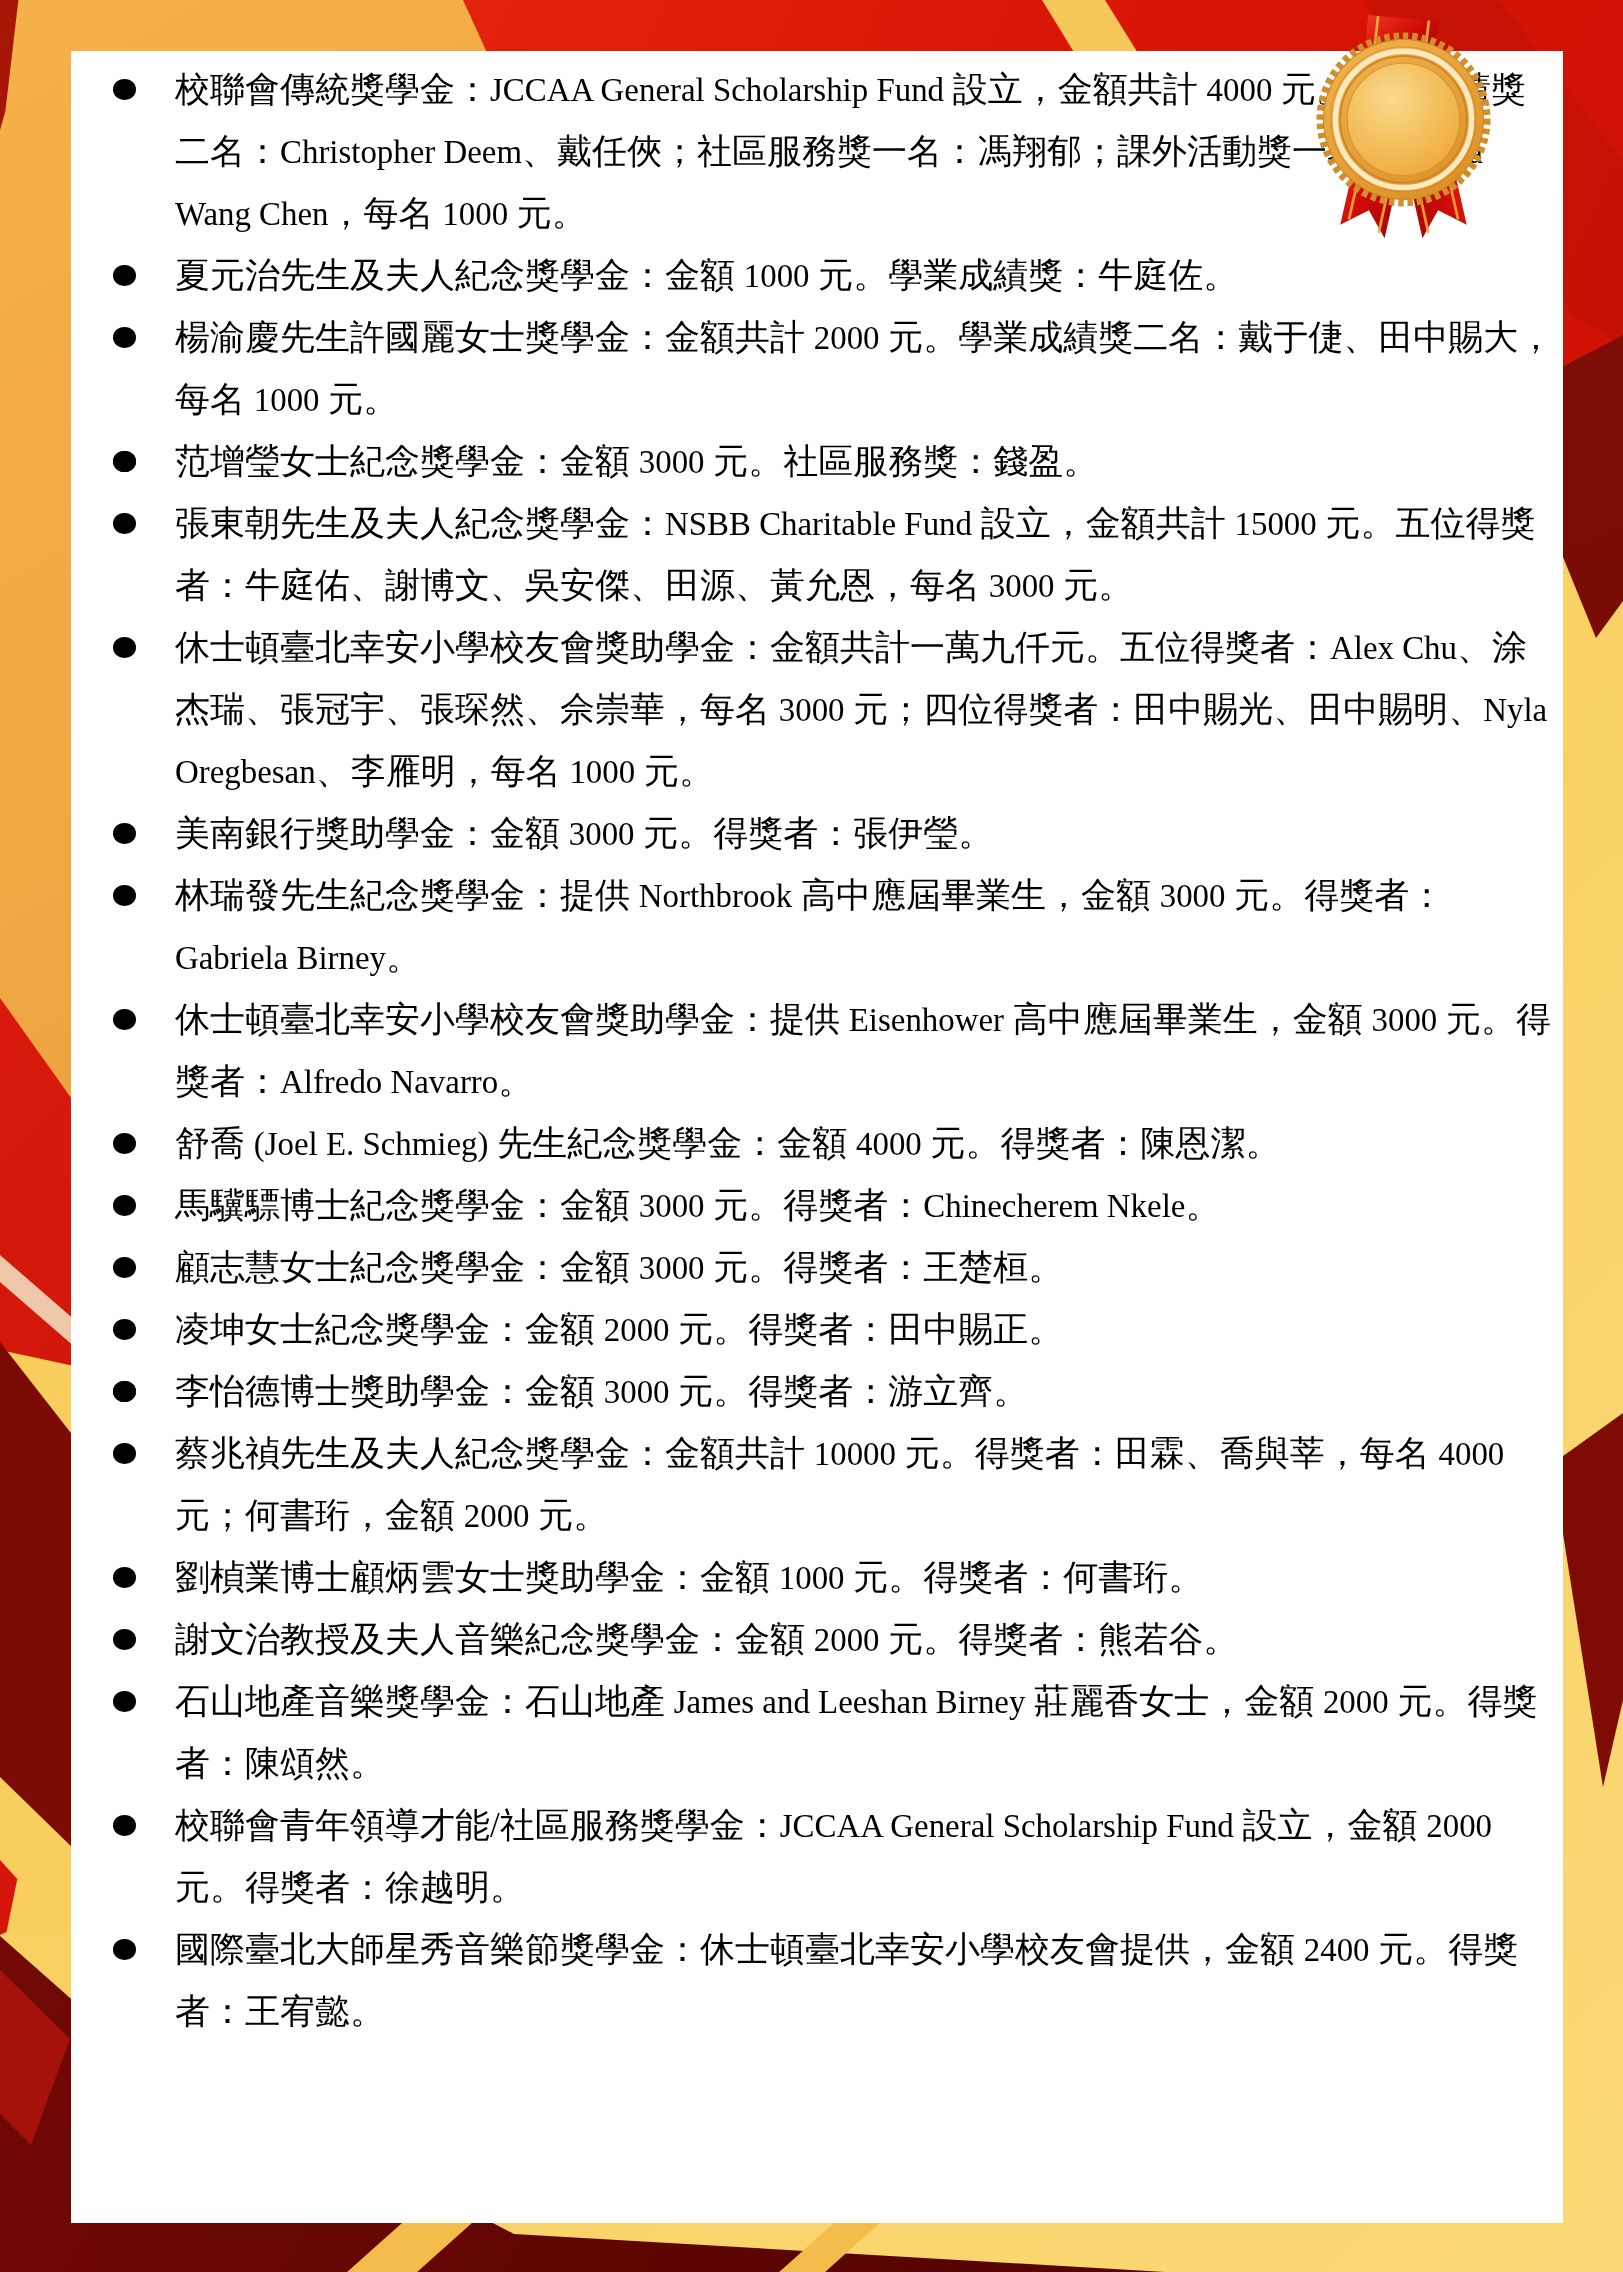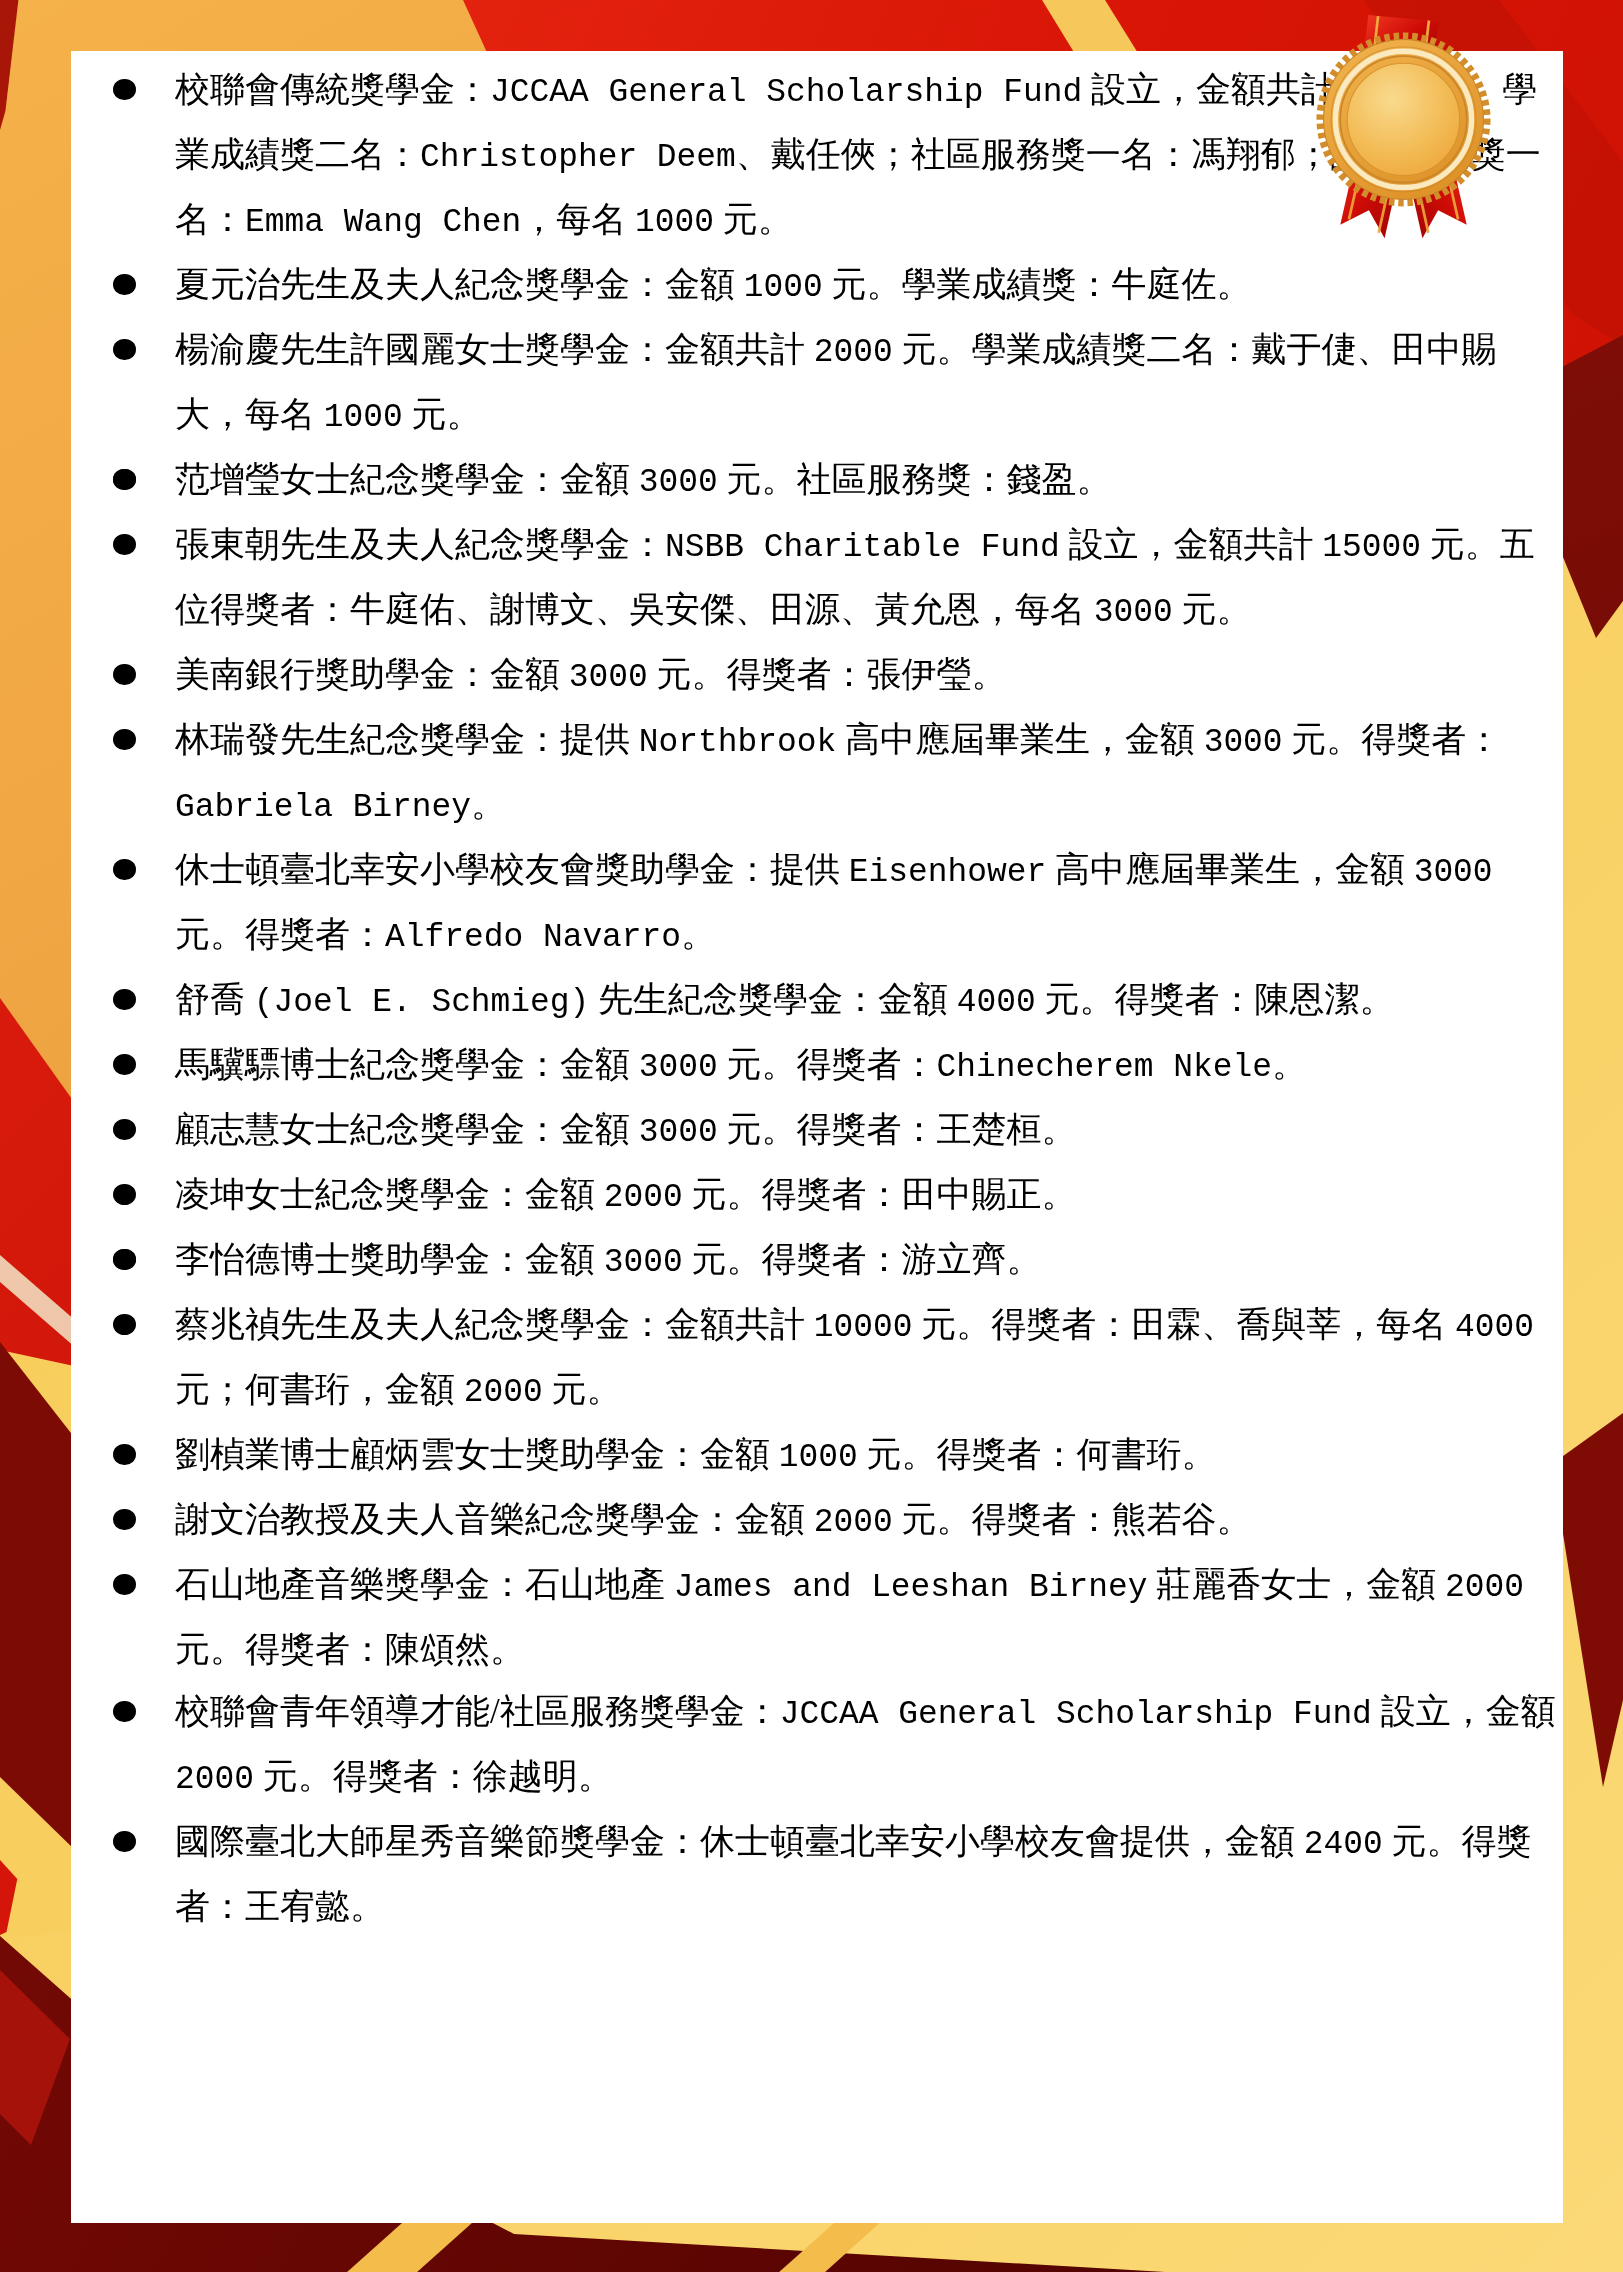--- a/index.html
+++ b/index.html
@@ -64,21 +64,21 @@
     font-size:35px;
     line-height:62px;
     color:#000;
     text-align:left;
   }
   .bullet{
     position:absolute;left:42px;top:20px;
     width:23px;height:21.6px;border-radius:50%;
     background:#000;
   }
-  .latin{font-family:Liberation Mono, monospace;font-size:0.94em;}
+  .latin{font-family:Liberation Serif, serif;font-size:0.94em;}
 
   .medal{position:absolute;left:1299px;top:14px;width:209px;height:227px;}
 </style>
 </head>
 <body>
 
 <div class="page">
 
   <div class="bg bg-base"></div>
   <div class="bg bg-red-main"></div>
@@ -99,20 +99,21 @@
   <div class="bg bg-maroon-right-band"></div>
 
   <div class="panel">
     <ul class="slist">
         <li><span class="bullet"></span><span class="item-text">校聯會傳統獎學金：<span class="latin">JCCAA General Scholarship Fund</span> 設立，金額共計 <span class="latin">4000</span> 元。學業成績獎二名：<span class="latin">Christopher Deem</span>、戴任俠；社區服務獎一名：馮翔郁；課外活動獎一名：<span class="latin">Emma Wang Chen</span>，每名 <span class="latin">1000</span> 元。</span></li>
         <li><span class="bullet"></span><span class="item-text">夏元治先生及夫人紀念獎學金：金額 <span class="latin">1000</span> 元。學業成績獎：牛庭佐。</span></li>
         <li><span class="bullet"></span><span class="item-text">楊渝慶先生許國麗女士獎學金：金額共計 <span class="latin">2000</span> 元。學業成績獎二名：戴于倢、田中賜大，每名 <span class="latin">1000</span> 元。</span></li>
         <li><span class="bullet"></span></li>
         <li><span class="bullet"></span><span class="item-text">范增瑩女士紀念獎學金：金額 <span class="latin">3000</span> 元。社區服務獎：錢盈。</span></li>
         <li><span class="bullet"></span><span class="item-text">張東朝先生及夫人紀念獎學金：<span class="latin">NSBB Charitable Fund</span> 設立，金額共計 <span class="latin">15000</span> 元。五位得獎者：牛庭佑、謝博文、吳安傑、田源、黃允恩，每名 <span class="latin">3000</span> 元。</span></li>
+        <li><span class="bullet"></span><span class="item-text">休士頓臺北幸安小學校友會獎助學金：金額共計一萬九仟元。五位得獎者：<span class="latin">Alex Chu</span>、涂杰瑞、張冠宇、張琛然、佘崇華，每名 <span class="latin">3000</span> 元；四位得獎者：田中賜光、田中賜明、<span class="latin">Nyla Oregbesan</span>、李雁明，每名 <span class="latin">1000</span> 元。</span></li>
         <li><span class="bullet"></span><span class="item-text">美南銀行獎助學金：金額 <span class="latin">3000</span> 元。得獎者：張伊瑩。</span></li>
         <li><span class="bullet"></span><span class="item-text">林瑞發先生紀念獎學金：提供 <span class="latin">Northbrook</span> 高中應屆畢業生，金額 <span class="latin">3000</span> 元。得獎者：<span class="latin">Gabriela Birney</span>。</span></li>
         <li><span class="bullet"></span><span class="item-text">休士頓臺北幸安小學校友會獎助學金：提供 <span class="latin">Eisenhower</span> 高中應屆畢業生，金額 <span class="latin">3000</span> 元。得獎者：<span class="latin">Alfredo Navarro</span>。</span></li>
         <li><span class="bullet"></span><span class="item-text">舒喬 <span class="latin">(Joel E. Schmieg)</span> 先生紀念獎學金：金額 <span class="latin">4000</span> 元。得獎者：陳恩潔。</span></li>
         <li><span class="bullet"></span><span class="item-text">馬驥驃博士紀念獎學金：金額 <span class="latin">3000</span> 元。得獎者：<span class="latin">Chinecherem Nkele</span>。</span></li>
         <li><span class="bullet"></span><span class="item-text">顧志慧女士紀念獎學金：金額 <span class="latin">3000</span> 元。得獎者：王楚桓。</span></li>
         <li><span class="bullet"></span><span class="item-text">凌坤女士紀念獎學金：金額 <span class="latin">2000</span> 元。得獎者：田中賜正。</span></li>
         <li><span class="bullet"></span></li>
         <li><span class="bullet"></span><span class="item-text">李怡德博士獎助學金：金額 <span class="latin">3000</span> 元。得獎者：游立齊。</span></li>
         <li><span class="bullet"></span><span class="item-text">蔡兆禎先生及夫人紀念獎學金：金額共計 <span class="latin">10000</span> 元。得獎者：田霖、喬與莘，每名 <span class="latin">4000</span> 元；何書珩，金額 <span class="latin">2000</span> 元。</span></li>

